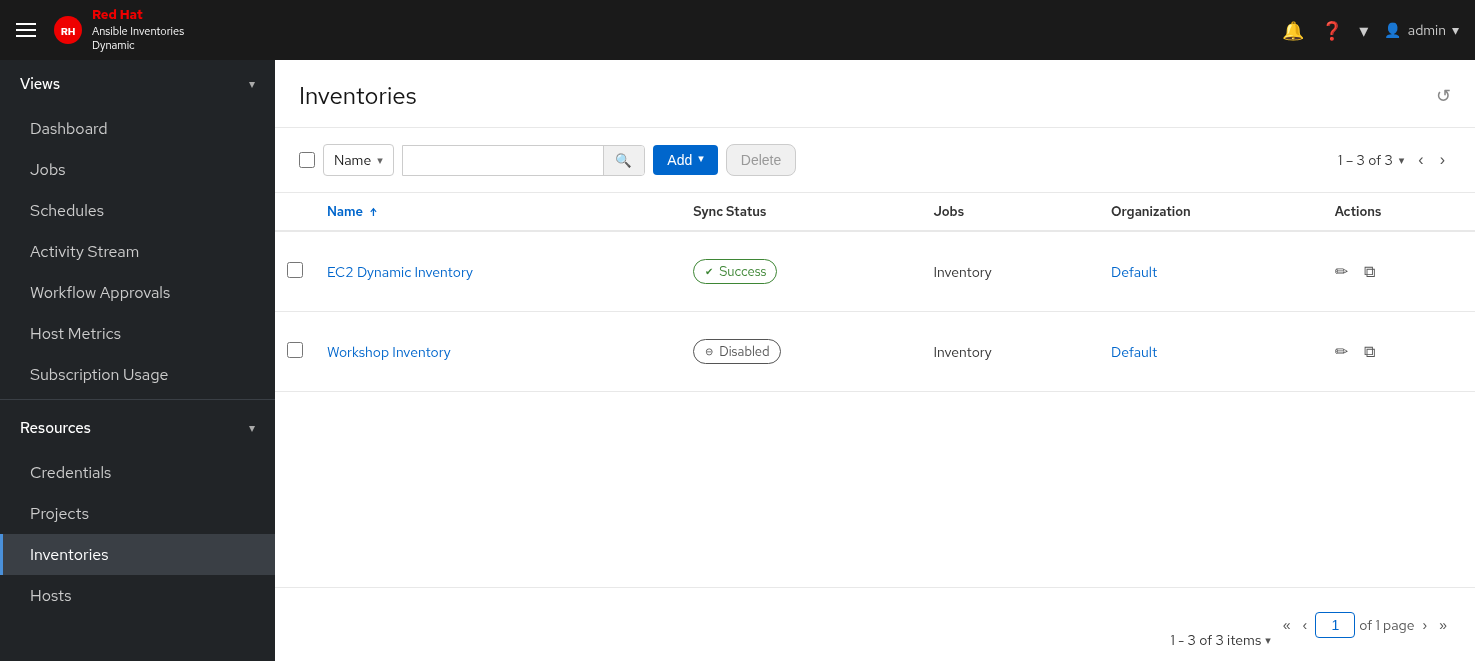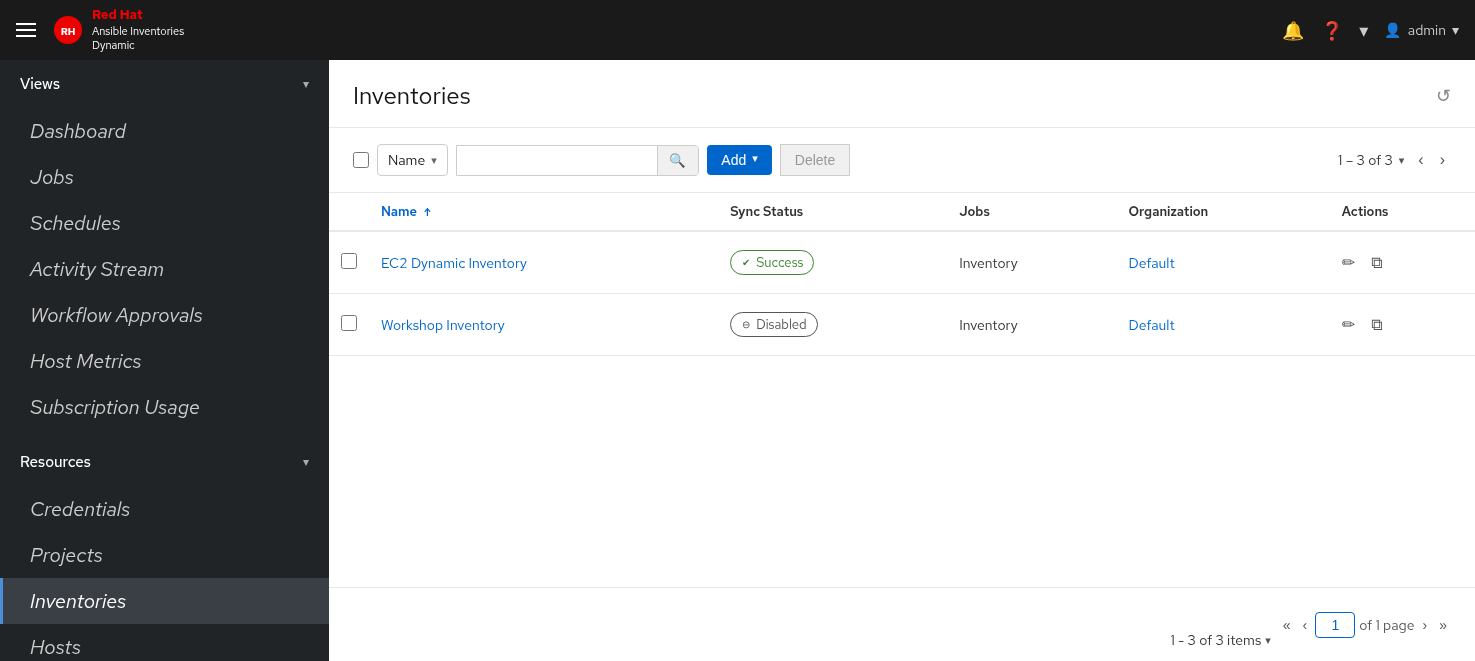--- a/index.html
+++ b/index.html
@@ -24,21 +24,21 @@
     .brand-text .red { color: #ee0000; font-weight: bold; font-size: 13px; }
     .topnav-right { margin-left: auto; display: flex; align-items: center; gap: 16px; }
     .topnav-icon { color: #ccc; font-size: 18px; cursor: pointer; }
     .topnav-user { color: #ccc; display: flex; align-items: center; gap: 6px; cursor: pointer; }
 
     
     .main-layout { display: flex; flex: 1; overflow: hidden; }
 
     
     .sidebar {
-      width: 329px;
+      width: 275px;
       background: #212427;
       color: #ddd;
       display: flex;
       flex-direction: column;
       overflow-y: auto;
       flex-shrink: 0;
     }
     .sidebar-section-header {
       display: flex;
       align-items: center;
@@ -47,24 +47,23 @@
       color: #fff;
       font-size: 15px;
       font-weight: 500;
       cursor: pointer;
     }
     .sidebar-section-header .chevron { font-size: 12px; color: #aaa; }
     .sidebar-item {
       padding: 10px 4px 10px 30px;
       color: #ccc;
       cursor: pointer;
-      font-size: 20px;
-      display: flex;
-      align-items: center;
-      font-style: italic;
+      font-size: 16px;
+      display: flex;
+      align-items: center;
     }
     .sidebar-item.active {
       background: #3a3f45;
       color: #fff;
       border-left: 3px solid #4a90d9;
       padding-left: 27px;
     }
     .sidebar-divider { height: 1px; background: #3a3f45; margin: 4px 0; }
 
     
@@ -137,40 +136,40 @@
       font-size: 14px;
       display: flex;
       align-items: flex-start;
       gap: 6px;
     }
     .add-btn .chevron { font-size: 11px; }
     .delete-btn {
       background: #f0f0f0;
       color: #999;
       border: 1px solid #ccc;
-      border-radius: 0;
+      border-radius: 8px;
       padding: 7px 14px;
       cursor: pointer;
       font-size: 14px;
     }
     .toolbar-spacer { flex: 1; }
     .pagination-info { font-size: 14px; color: #333; display: flex; align-items: center; gap: 6px; }
     .pagination-info .dropdown-arrow { font-size: 11px; color: #555; cursor: pointer; }
     .pagination-nav { display: flex; gap: 4px; }
     .pag-btn { background: none; border: none; cursor: pointer; color: #555; font-size: 16px; padding: 4px 6px; }
 
     
     .table-wrap { flex: 1; overflow-y: auto; }
     table { width: 100%; border-collapse: collapse; }
     thead tr { border-bottom: 2px solid #e8e8e8; }
     thead th { padding: 10px 12px; text-align: left; font-size: 13px; color: #333; font-weight: 600; }
     thead th.col-name { color: #0066cc; cursor: pointer; }
     .sort-icon { font-size: 11px; margin-left: 4px; }
     tbody tr { border-bottom: 1px solid #e8e8e8; }
-    tbody td { padding: 18px 12px; font-size: 14px; color: #333; vertical-align: middle; }
+    tbody td { padding: 27px 12px; font-size: 14px; color: #333; vertical-align: middle; }
     .row-checkbox { width: 16px; height: 16px; cursor: pointer; }
     .inv-link { color: #0066cc; text-decoration: none; cursor: pointer; }
     .org-link { color: #0066cc; text-decoration: none; cursor: pointer; }
 
     
     .badge {
       display: inline-flex;
       align-items: center;
       gap: 5px;
       border: 1px solid;

